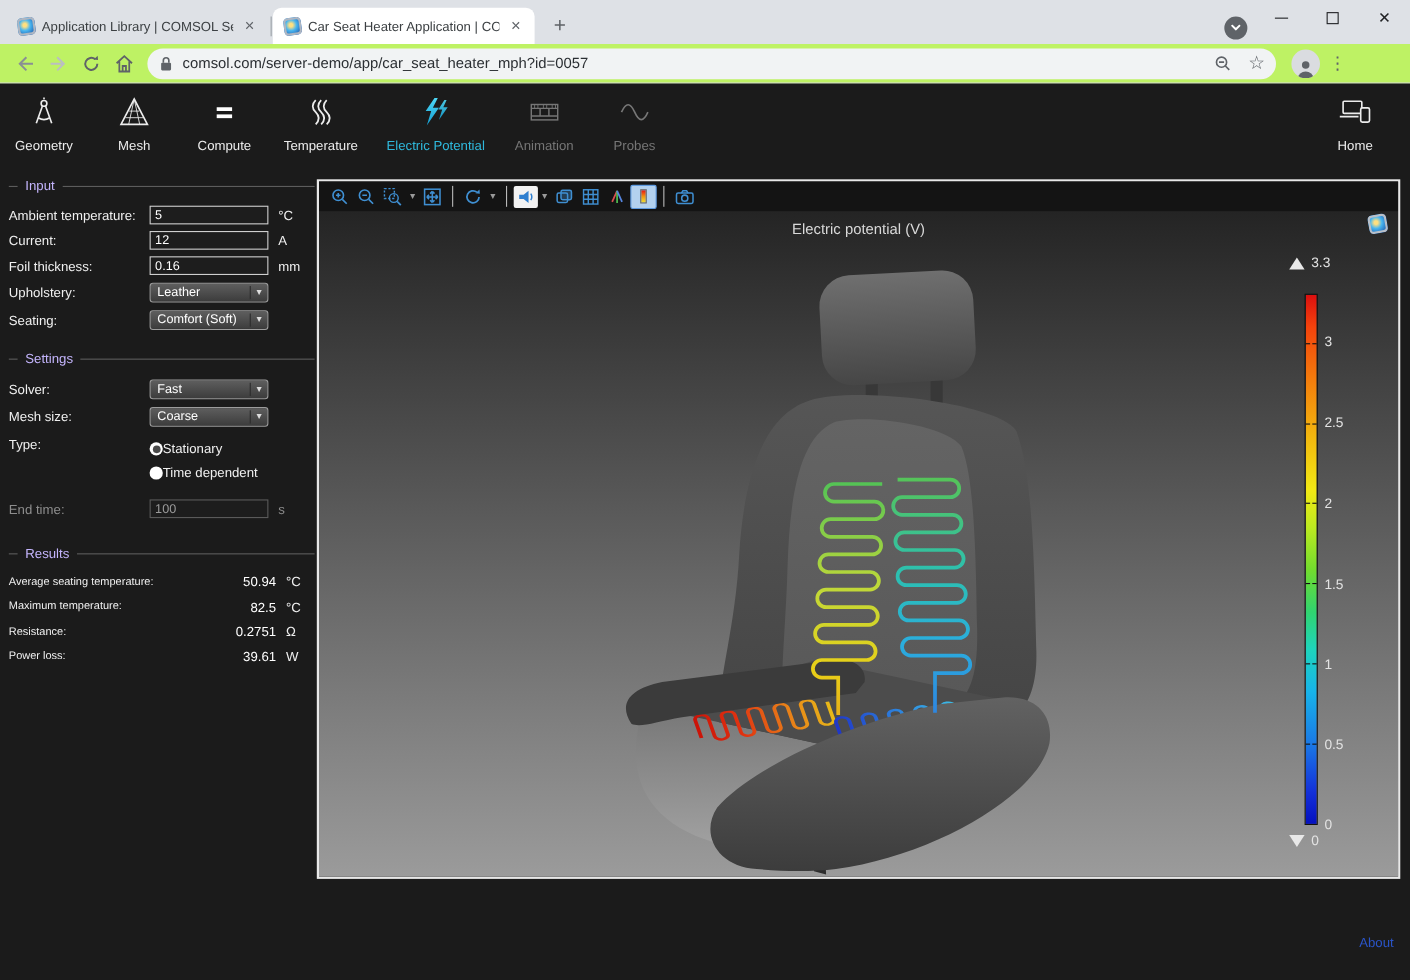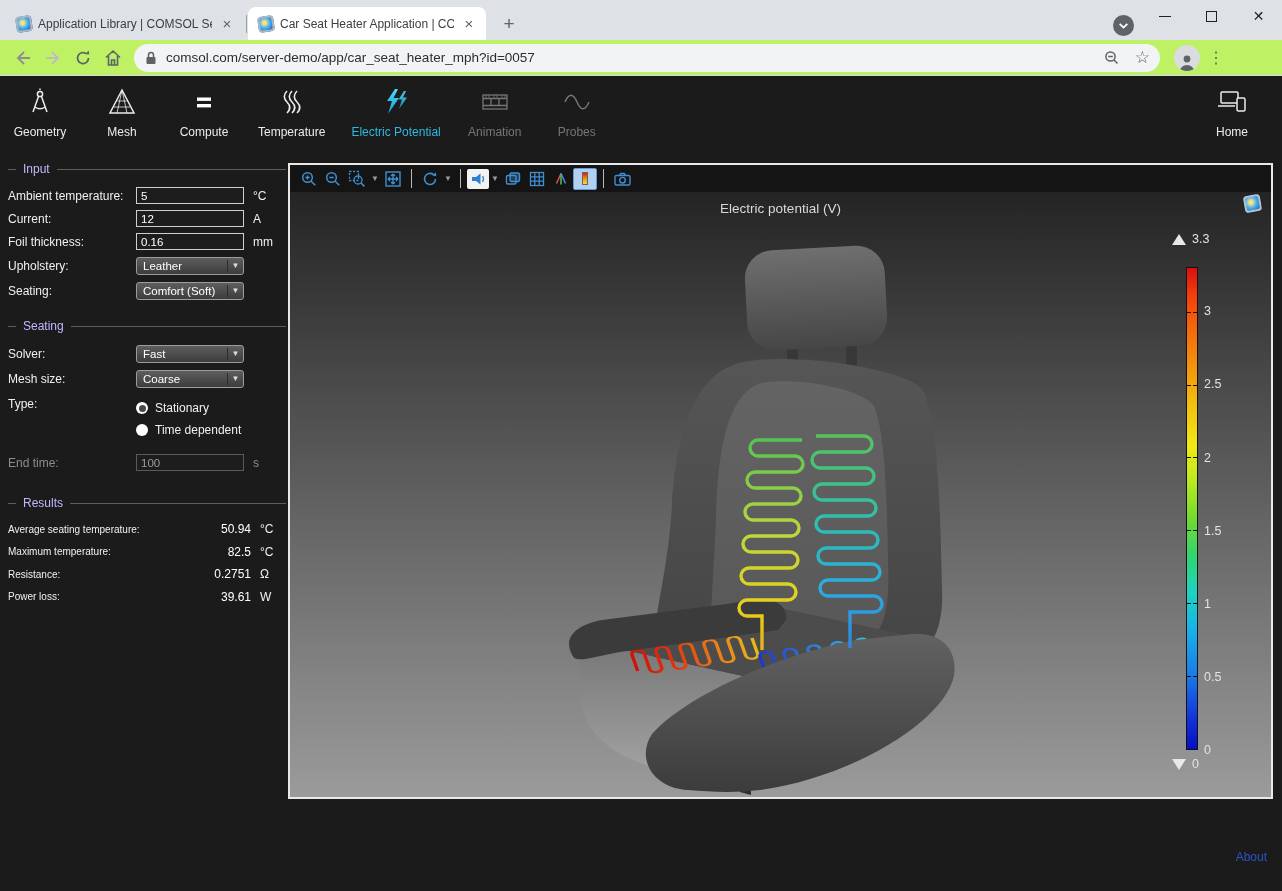--- a/index.html
+++ b/index.html
@@ -54,21 +54,21 @@
   .sect .ln.post { flex:1; }
   .sect-title { font-size:12px; color:#c4b5fd; margin:0 7px; }
   .frow { display:flex; align-items:center; height:23px; }
   .flabel { width:128px; font-size:12px; color:#f0f0f0; }
   .tinput { width:108px; height:17px; background:#1d1d1d; border:1px solid #cfcfcf; color:#ffffff; font-size:11.5px; padding:0 4px; font-family:"Liberation Sans", sans-serif; }
   .funit { margin-left:9px; font-size:12px; color:#f0f0f0; }
   .dropdown { width:108px; height:18px; background:linear-gradient(#5e5e5e,#3c3c3c); border:1px solid #9c9c9c; border-radius:3px; display:flex; align-items:center; }
   .dd-text { flex:1; font-size:11.5px; color:#ffffff; padding-left:6px; white-space:nowrap; }
   .dd-arrow { width:16px; text-align:center; font-size:8px; color:#dddddd; border-left:1px solid #2c2c2c; height:12px; line-height:12px; }
   .radio-col { display:flex; flex-direction:column; gap:8px; padding:4px 0 2px 0; }
-  .radio-row { display:flex; align-items:center; gap:7px; }
+  .radio-row { display:flex; align-items:center; }
   .radio { width:12px; height:12px; border-radius:50%; background:#ffffff; position:relative; }
   .radio.checked::after { content:""; position:absolute; left:2.5px; top:2.5px; width:7px; height:7px; border-radius:50%; background:#4a4a4a; }
   .radio-label { font-size:12px; color:#f0f0f0; }
   .frow.disabled .flabel, .frow.disabled .funit { color:#8d8d8d; }
   .tinput.disabled { border-color:#5a5a5a; color:#9b9b9b; }
   .rrow { display:flex; align-items:center; height:22.5px; }
   .rlabel { flex:1; font-size:10px; color:#f0f0f0; }
   .rvalue { width:52px; text-align:right; font-size:12px; color:#ffffff; }
   .runit { width:26px; margin-left:9px; font-size:12px; color:#f0f0f0; }
 
@@ -297,21 +297,21 @@
       <div class="frow" style="height:25px;">
         <span class="flabel">Seating:</span>
         <span class="dropdown">
           <span class="dd-text">Comfort (Soft)</span>
             <span class="dd-arrow">▼</span>
         </span>
       </div>
 
       <div class="sect" style="margin-top:16px;">
         <span class="ln pre"></span>
-          <span class="sect-title">Seating</span>
+          <span class="sect-title">Settings</span>
           <span class="ln post"></span>
       </div>
       <div class="frow" style="height:25px;">
         <span class="flabel">Solver:</span>
         <span class="dropdown">
           <span class="dd-text">Fast</span>
             <span class="dd-arrow">▼</span>
         </span>
       </div>
       <div class="frow" style="height:25px;">

